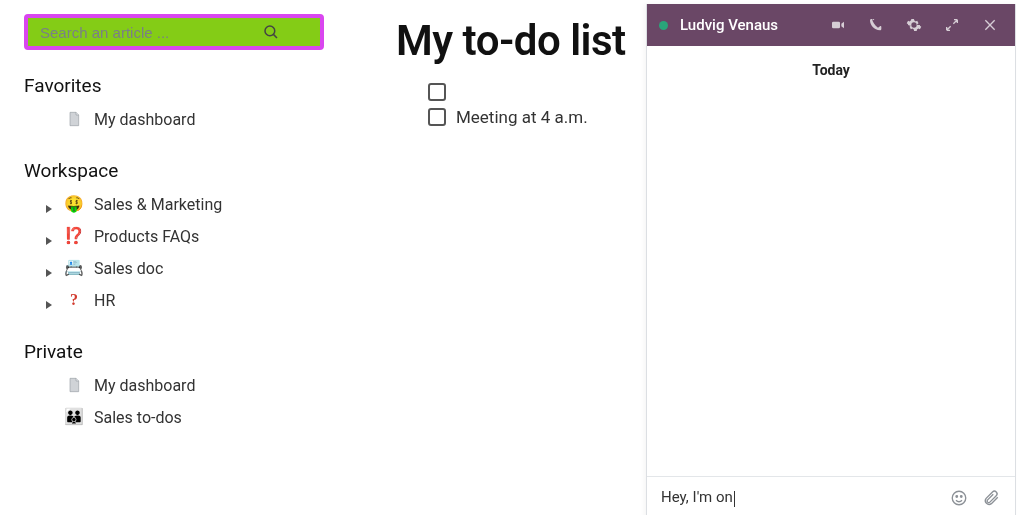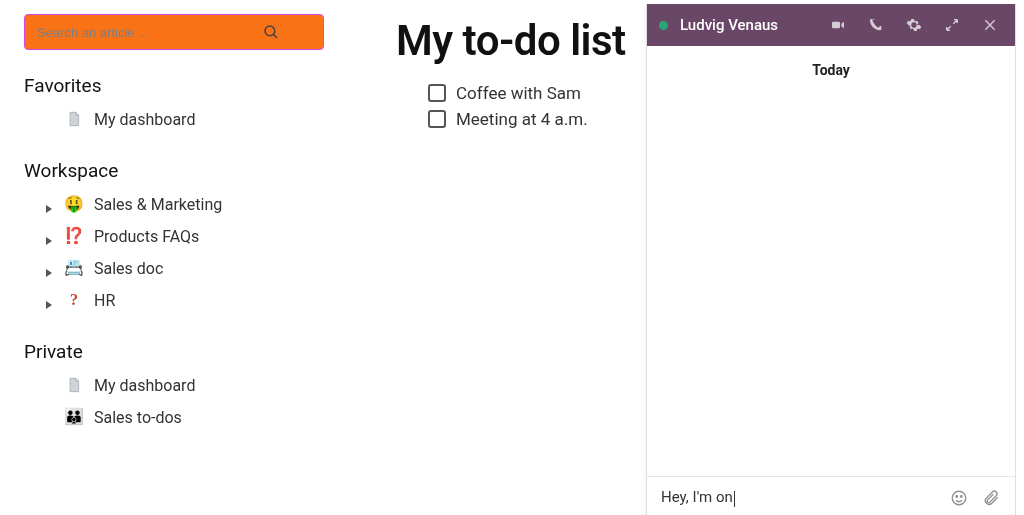--- a/index.html
+++ b/index.html
@@ -25,25 +25,25 @@
     width: 350px;
     padding: 14px 14px 14px 24px;
   }
   .search-wrap {
     position: relative;
     margin-bottom: 18px;
   }
   .search-input {
     width: 300px;
     height: 36px;
-    border: 1px solid #d946ef;
+    border: 4px solid #d946ef;
     border-radius: 4px;
-    background: #f97316;
+    background: #84cc16;
     padding: 6px 38px 6px 12px;
-    font-size: 13px;
+    font-size: 15px;
     color: #333;
   }
   .search-input::placeholder { color: #7a7f87; }
   .search-icon {
     position: absolute;
     right: 56px;
     top: 50%;
     transform: translateY(-50%);
     width: 18px;
     height: 18px;
@@ -153,22 +153,22 @@
     align-items: center;
     justify-content: center;
     color: #d6cdd5;
     cursor: pointer;
   }
   .hbtn svg { width: 16px; height: 16px; }
 
   .chat-body {
     flex: 1;
     display: flex;
-    flex-direction: column;
-    justify-content: flex-start;
+    flex-direction: row;
+    justify-content: center;
     padding: 10px 16px;
   }
   .day-sep {
     text-align: center;
     font-weight: 700;
     font-size: 14px;
     color: #222;
     margin: 6px 0 12px 0;
   }
   .msg-row {
@@ -306,21 +306,20 @@
         <span class="nav-icon emoji">👪</span>
         <span>Sales to-dos</span>
       </li>
     </ul>
   </aside>
 
   <main class="main">
     <h1 class="doc-title">My to-do list</h1>
     <div class="todo-item">
       <span class="checkbox"></span>
-      <span>Coffee with Sam</span>
     </div>
     <div class="todo-item">
       <span class="checkbox"></span>
       <span>Meeting at 4 a.m.</span>
     </div>
   </main>
 
   <section class="chat">
     <header class="chat-header">
       <span class="presence-dot"></span>

